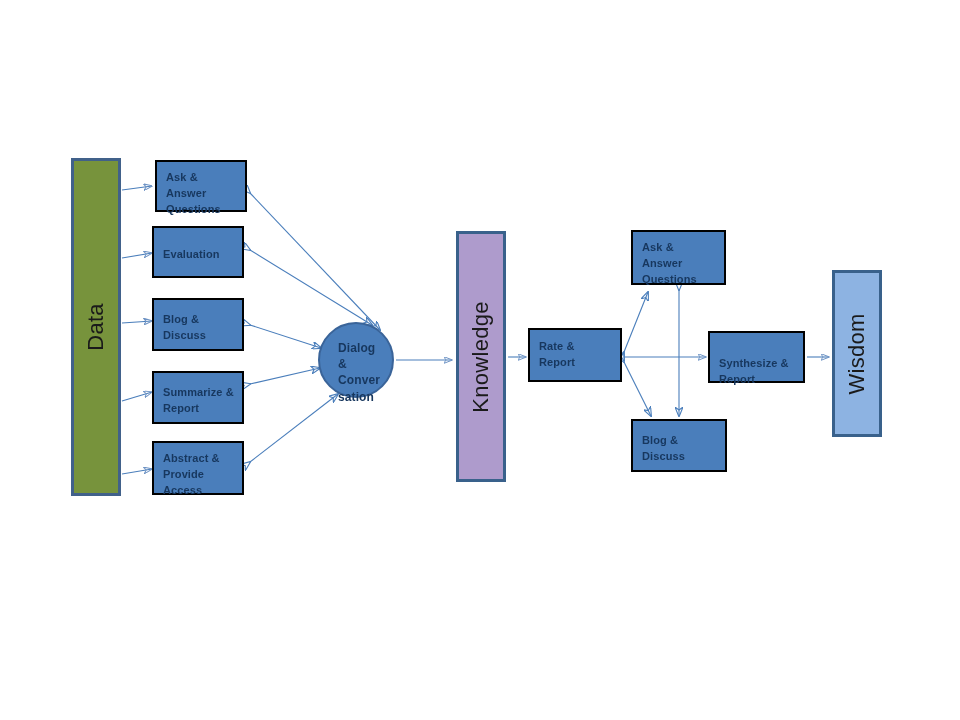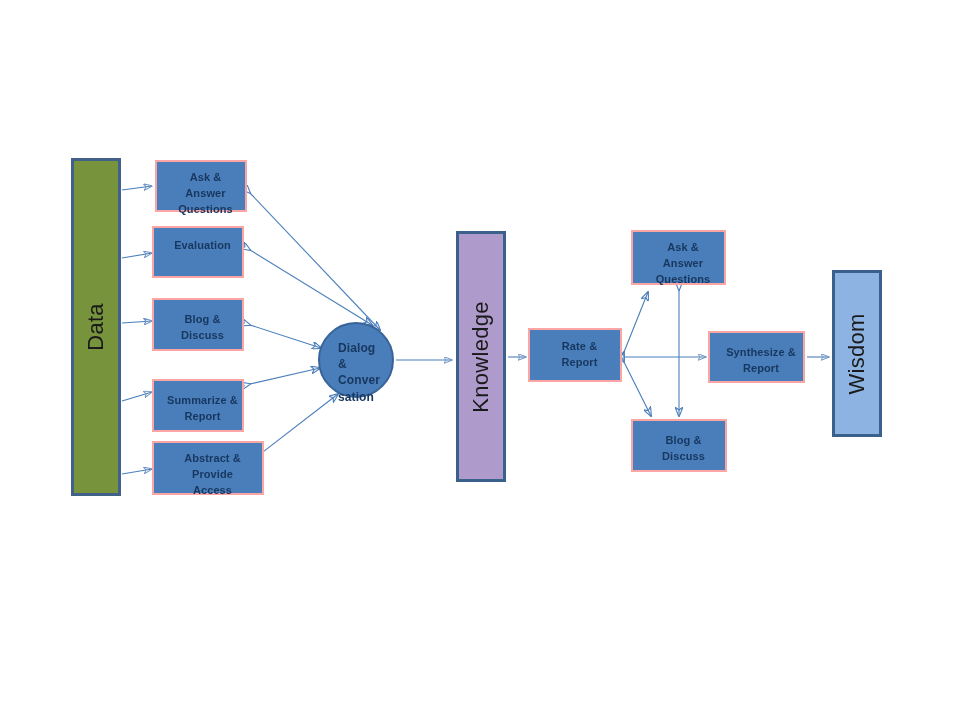--- a/index.html
+++ b/index.html
@@ -57,26 +57,25 @@
     background: #AE9BCC;
     border-color: #39618B;
   }
   .pillar-wisdom {
     background: #8DB3E2;
     border-color: #39618B;
   }
   
   .proc {
     background: #4A7EBB;
-    border: 2px solid #fca5a5;
+    border: 2px solid #000000;
     padding: 8px 0 0 9px;
     font-size: 11px;
     color: #17375E;
     font-weight: 600;
-    text-align: center;
   }
   
   .circle {
     background: #4A7EBB;
     border: 2px solid #3A6499;
     border-radius: 50%;
     padding-top: 16px;
     padding-left: 18px;
     font-size: 12px;
     color: #17375E;
@@ -138,43 +137,43 @@
   </div>
 
   <div class="node pillar pillar-wisdom" style="left:832px; top:270px; width:50px; height:167px;">
     <span class="vlabel">Wisdom</span>
   </div>
 
   <div class="node proc" style="left:155px; top:160px; width:92px; height:52px;">Ask &amp;
 Answer
 Questions</div>
 
-  <div class="node proc" style="left:152px; top:226px; width:92px; height:52px; padding-top:10px;">Evaluation</div>
+  <div class="node proc" style="left:152px; top:226px; width:92px; height:52px; padding-top:19px;">Evaluation</div>
 
   <div class="node proc" style="left:152px; top:298px; width:92px; height:53px; padding-top:12px;">Blog &amp;
 Discuss</div>
 
-  <div class="node proc" style="left:152px; top:371px; width:92px; height:53px; padding-top:12px;margin-top:8px;">Summarize &amp;
+  <div class="node proc" style="left:152px; top:371px; width:92px; height:53px; padding-top:12px;">Summarize &amp;
 Report</div>
 
-  <div class="node proc" style="left:152px; top:441px; width:112px; height:54px;">Abstract &amp;
+  <div class="node proc" style="left:152px; top:441px; width:92px; height:54px;">Abstract &amp;
 Provide
 Access</div>
 
   <div class="node circle" style="left:318px; top:322px; width:76px; height:76px;">Dialog
 &amp;
 Conver
 sation</div>
 
   <div class="node proc" style="left:631px; top:230px; width:95px; height:55px;">Ask &amp;
 Answer
 Questions</div>
 
   <div class="node proc" style="left:528px; top:328px; width:94px; height:54px; padding-top:9px;">Rate &amp;
 Report</div>
 
   <div class="node proc" style="left:631px; top:419px; width:96px; height:53px; padding-top:12px;">Blog &amp;
 Discuss</div>
 
-  <div class="node proc" style="left:708px; top:331px; width:97px; height:52px; padding-top:12px;">Synthesize &amp;
+  <div class="node proc" style="left:708px; top:331px; width:97px; height:52px; padding-top:23px;">Synthesize &amp;
 Report</div>
 
 </div>
 
 </body></html>

